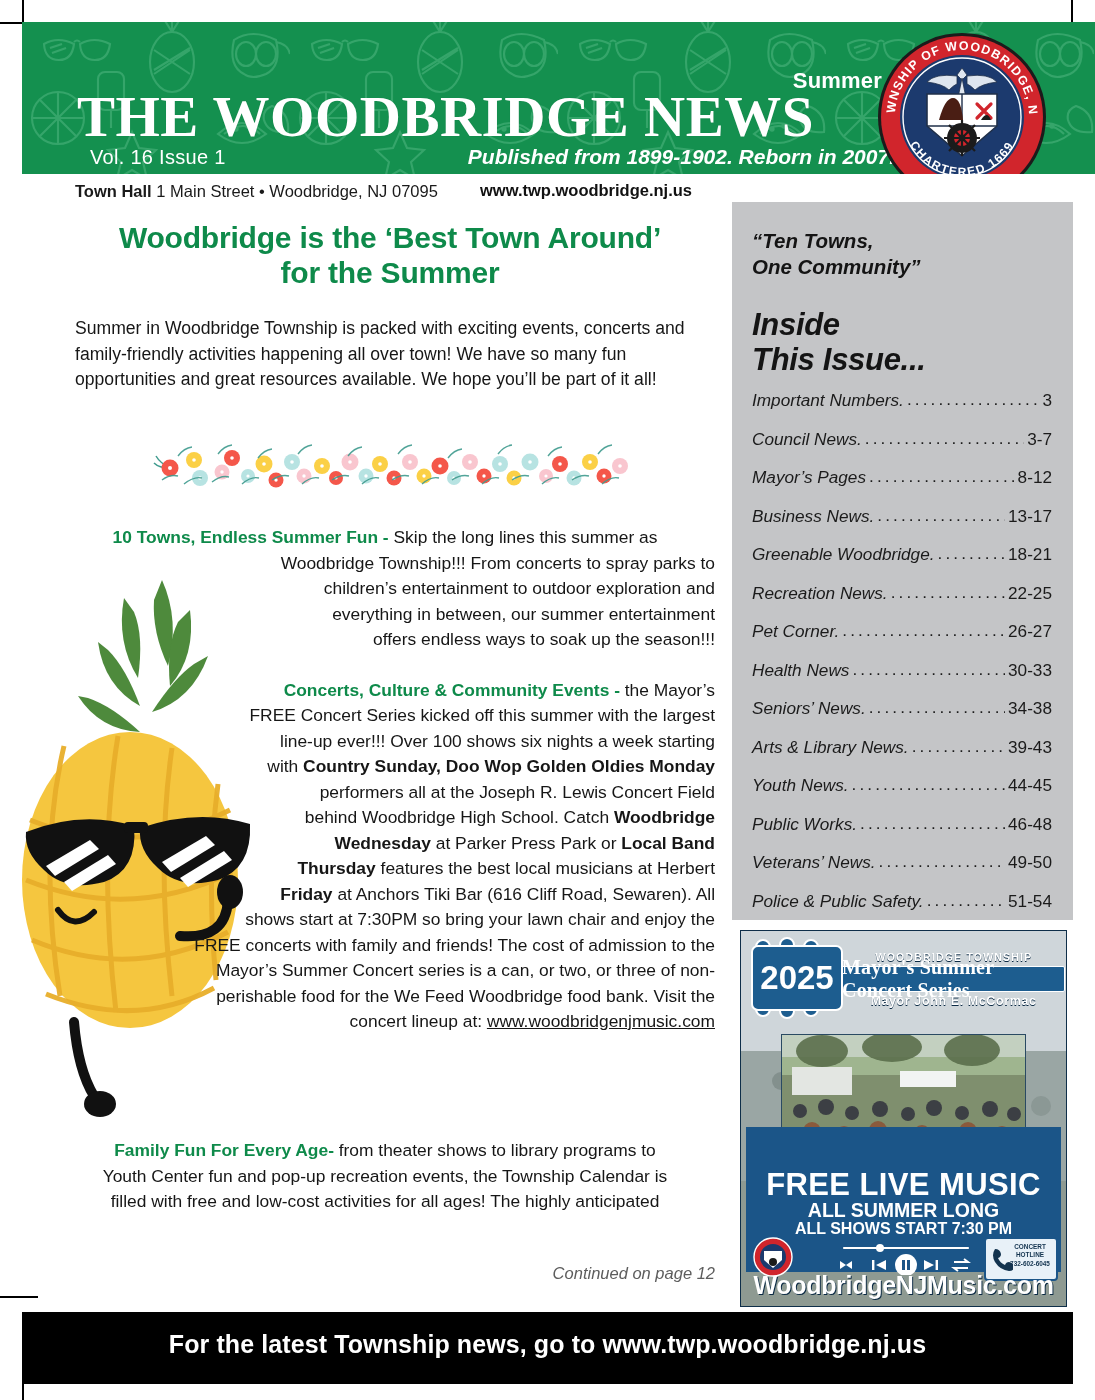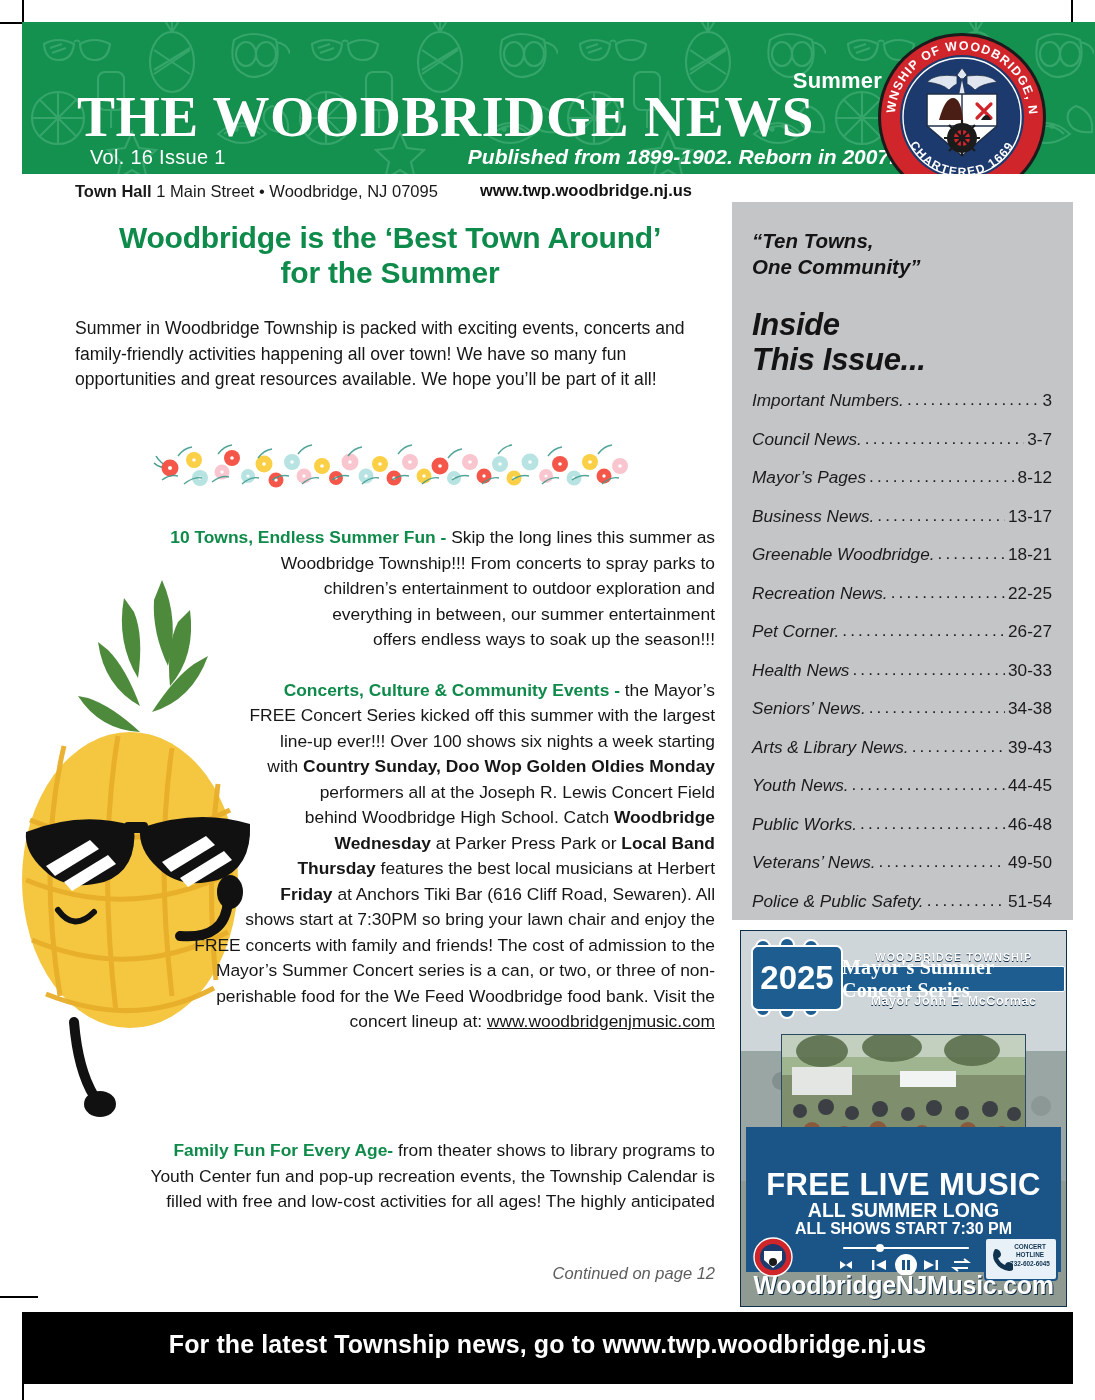--- a/index.html
+++ b/index.html
@@ -121,21 +121,21 @@
   .body-col{
     position:absolute;left:55px;top:525px;width:660px;
     font-size:17.4px;line-height:1.465;color:#161616;
   }
   .p-lead{color:#0e8a4a;font-weight:bold;}
   .b{font-weight:bold;}
   .lnk{text-decoration:underline;}
 
   .ln{display:block;white-space:nowrap;}
   .r{text-align:right;}
-  .l{text-align:right;}
+  .l{text-align:center;}
 
   .para2{margin-top:25px;}
   .para3{position:absolute;left:55px;top:1138px;width:660px;
     font-size:17.4px;line-height:1.465;color:#161616;}
   .contd{
     position:absolute;left:360px;top:1264px;width:355px;text-align:right;
     font-size:16.5px;font-style:italic;color:#5d5d5d;
   }
 
   

